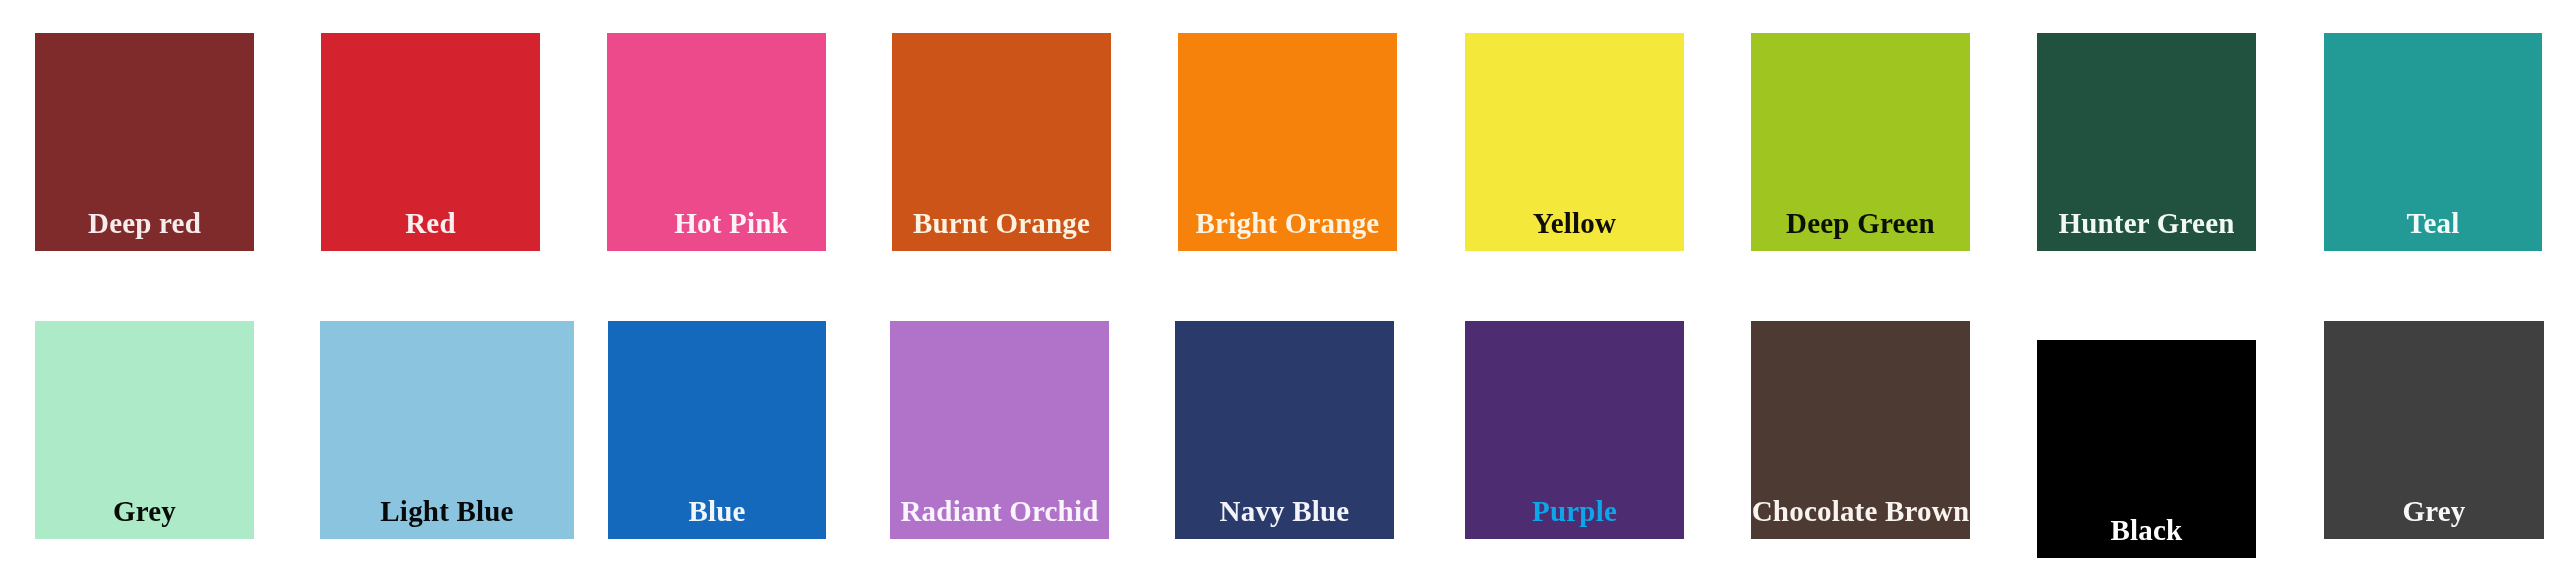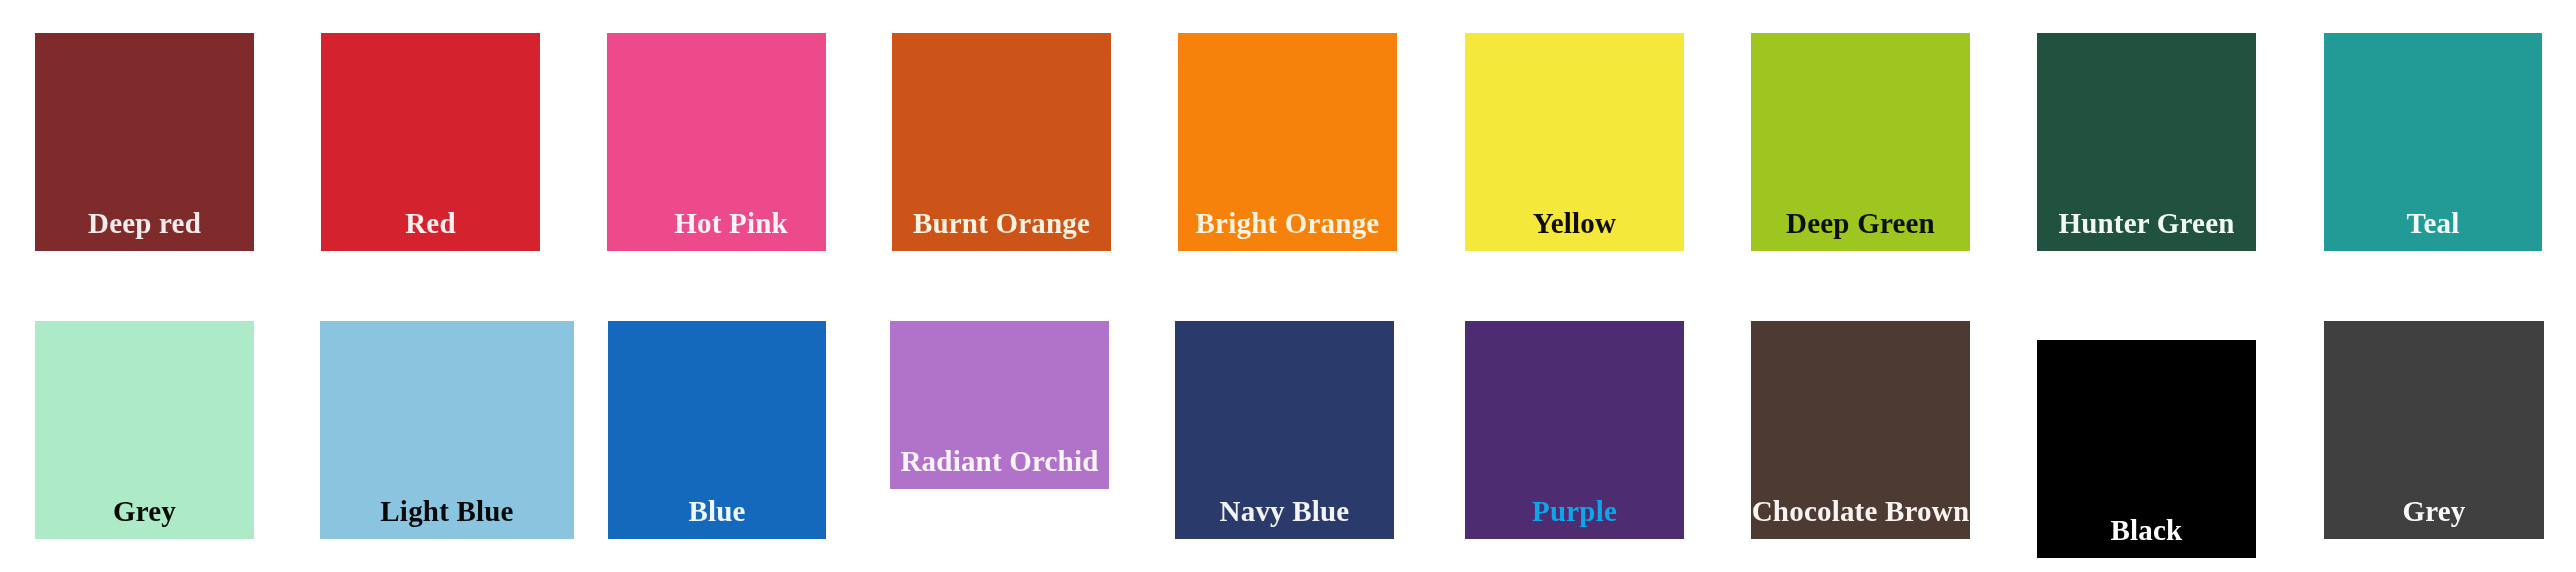--- a/index.html
+++ b/index.html
@@ -76,21 +76,21 @@
     </div>
     <div class="swatch row-2" style="left: 35px; top: 321px; width: 219px; height: 218px; background: rgb(173, 235, 200);">
       <span class="swatch-label" style="color: rgb(8, 10, 8);">Grey</span>
     </div>
     <div class="swatch row-2" style="left: 320px; top: 321px; width: 254px; height: 218px; background: rgb(139, 196, 223);">
       <span class="swatch-label" style="color: rgb(7, 9, 11);">Light Blue</span>
     </div>
     <div class="swatch row-2" style="left: 608px; top: 321px; width: 218px; height: 218px; background: rgb(21, 105, 188);">
       <span class="swatch-label" style="color: rgb(241, 246, 251);">Blue</span>
     </div>
-    <div class="swatch row-2" style="left: 890px; top: 321px; width: 219px; height: 168px; background: rgb(177, 115, 202);">
+    <div class="swatch row-2" style="left: 890px; top: 321px; width: 219px; height: 218px; background: rgb(177, 115, 202);">
       <span class="swatch-label" style="color: rgb(250, 245, 252);">Radiant Orchid</span>
     </div>
     <div class="swatch row-2" style="left: 1175px; top: 321px; width: 219px; height: 218px; background: rgb(42, 58, 107);">
       <span class="swatch-label" style="color: rgb(242, 244, 249);">Navy Blue</span>
     </div>
     <div class="swatch row-2" style="left: 1465px; top: 321px; width: 219px; height: 218px; background: rgb(77, 44, 114);">
       <span class="swatch-label" style="color: #0ea5e9;">Purple</span>
     </div>
     <div class="swatch row-2" style="left: 1751px; top: 321px; width: 219px; height: 218px; background: rgb(77, 58, 51);">
       <span class="swatch-label" style="color: rgb(250, 244, 240);">Chocolate Brown</span>

